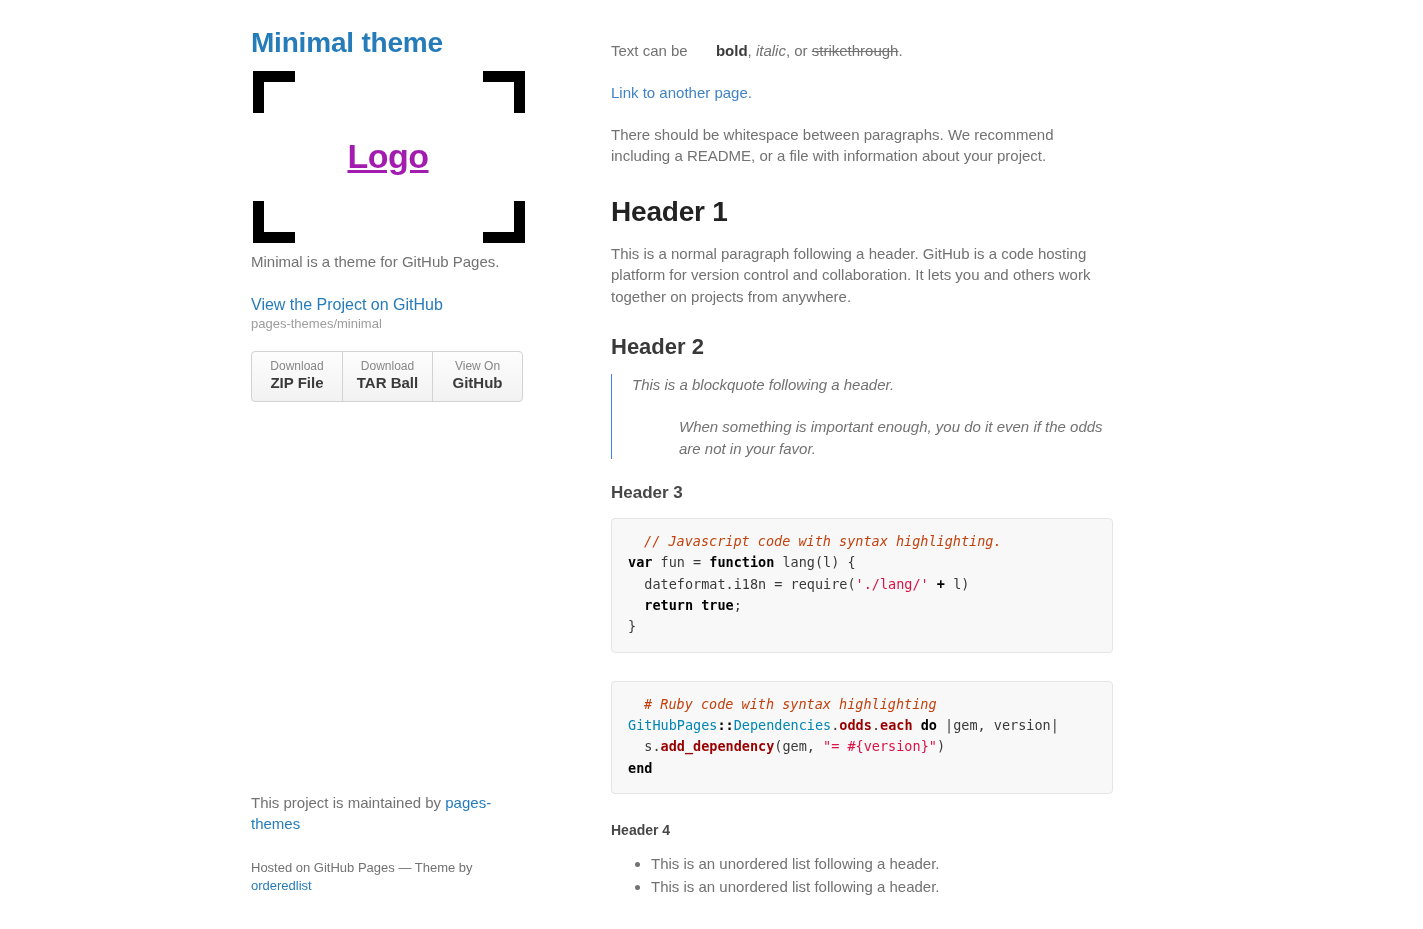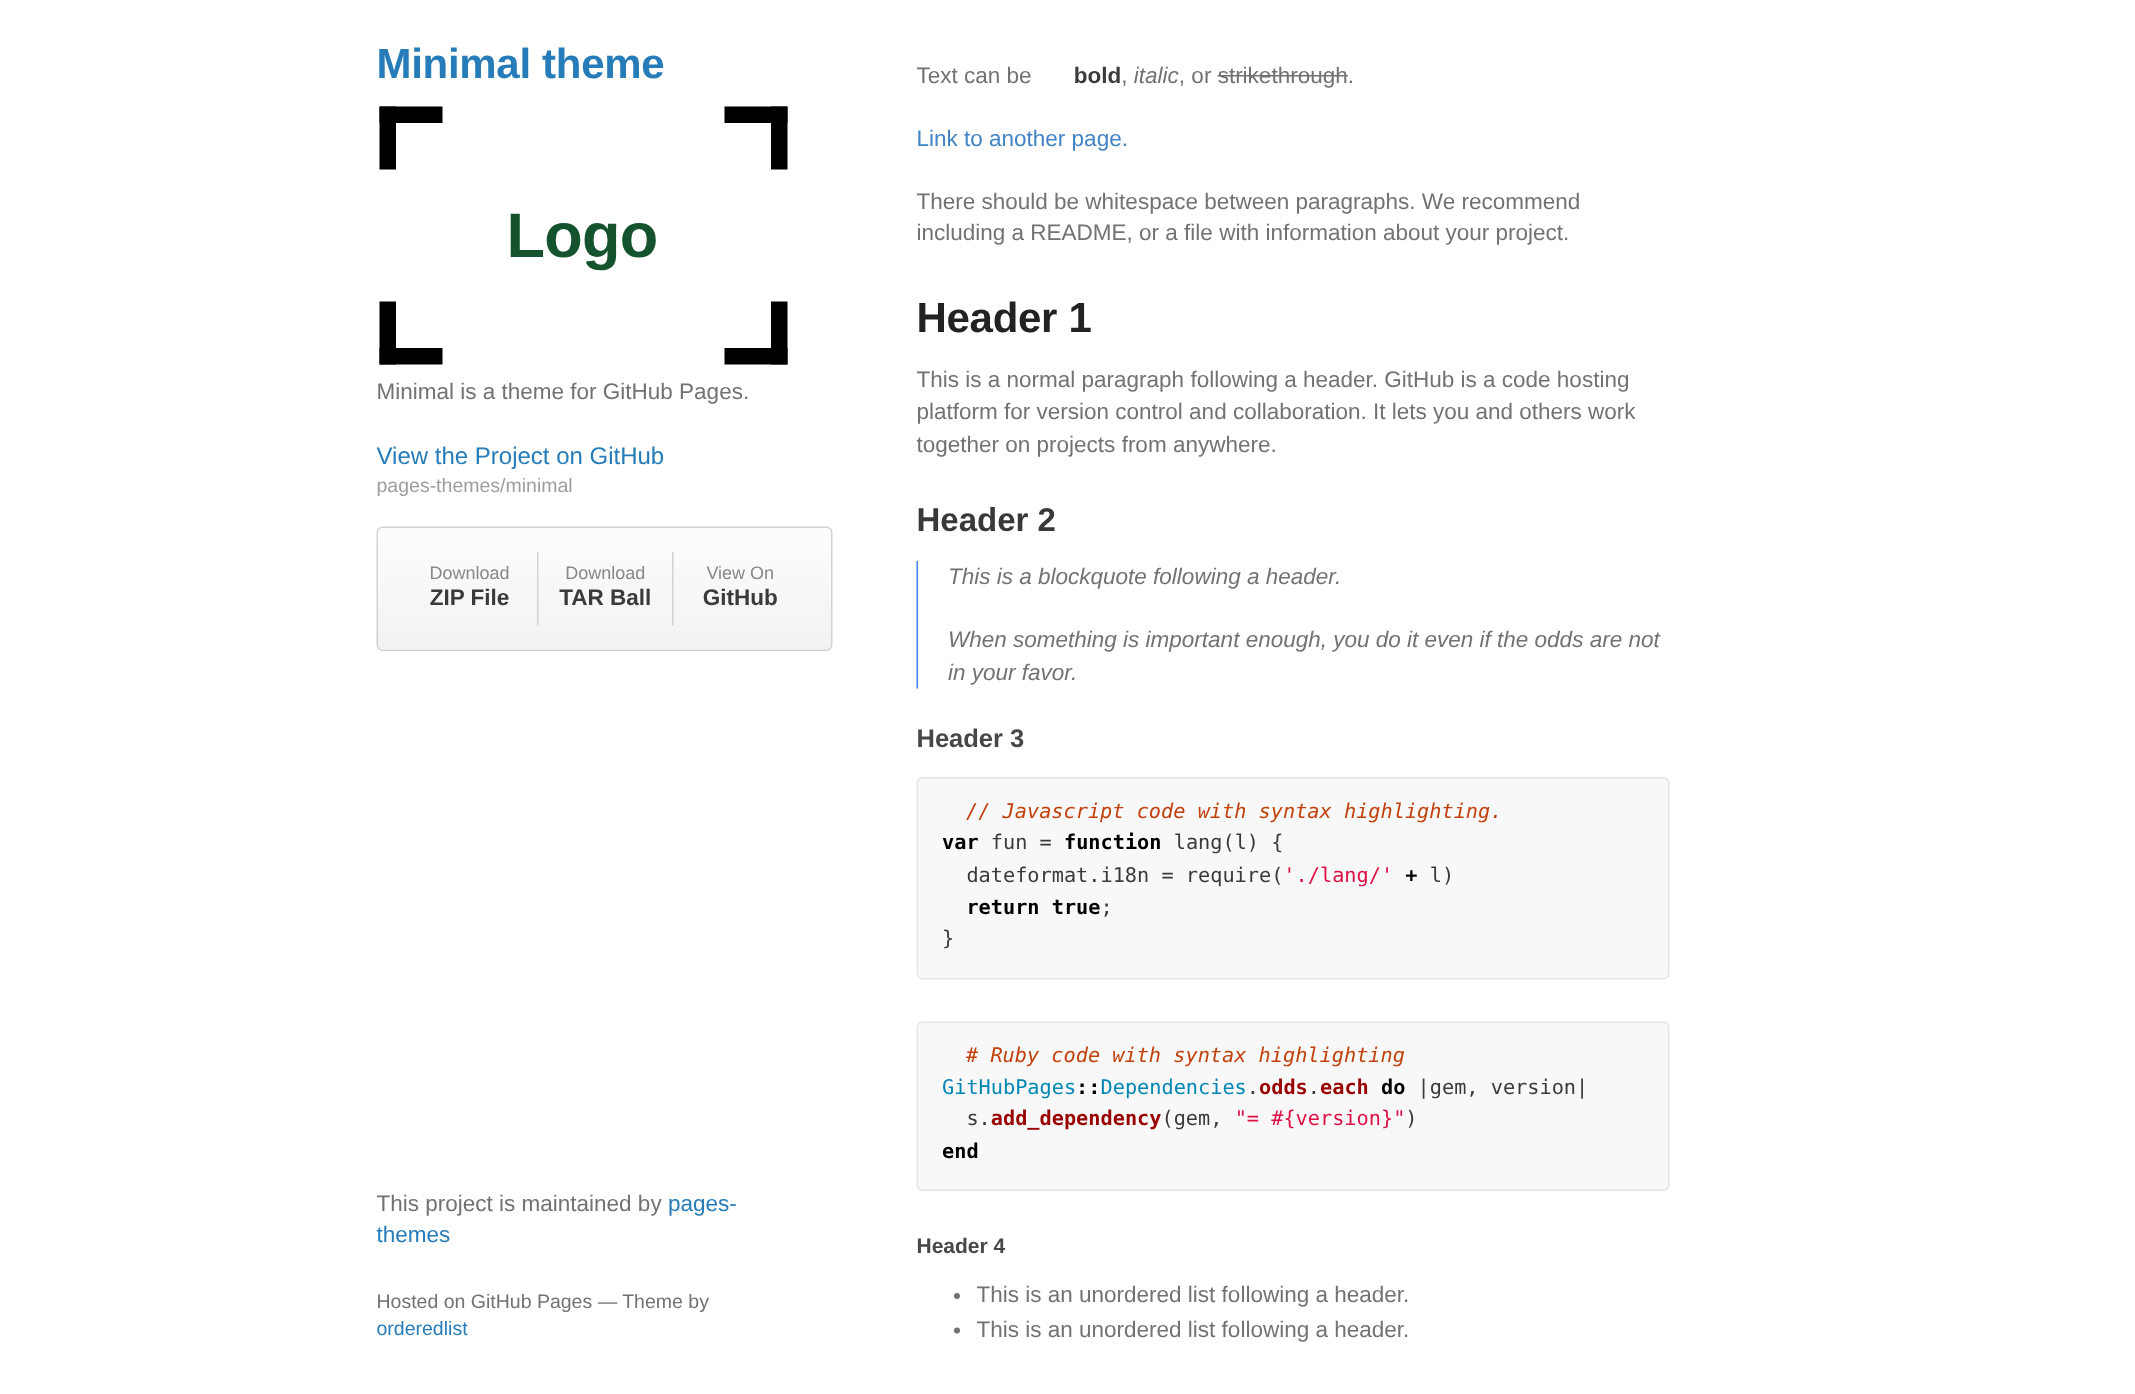--- a/index.html
+++ b/index.html
@@ -61,24 +61,25 @@
   .logo-frame .bracket.tl { top: 0;   left: 2px;  border-top: 11px solid #000; border-left: 11px solid #000; }
   .logo-frame .bracket.tr { top: 0;   right: 0px; border-top: 11px solid #000; border-right: 11px solid #000; }
   .logo-frame .bracket.bl { bottom: 0;left: 2px;  border-bottom: 11px solid #000; border-left: 11px solid #000; }
   .logo-frame .bracket.br { bottom: 0;right: 0px; border-bottom: 11px solid #000; border-right: 11px solid #000; }
   .logo-frame .logo-word {
     position: absolute;
     top: 0; left: 0; right: 0; bottom: 0;
     display: flex;
     align-items: center;
     justify-content: center;
-    font-size: 42px;
-    font-weight: bold;
-    color: #14532d;
+    font-size: 34px;
+    font-weight: bold;
+    color: #a21caf;
     letter-spacing: -0.5px;
+    text-decoration: underline;
   }
 
   .tagline {
     margin: 0 0 22px 0;
     font-size: 15px;
     color: #727272;
     line-height: 1.4;
   }
 
   .view-project {
@@ -95,21 +96,21 @@
     font-size: 13px;
     color: #9d9d9d;
     line-height: 1.3;
   }
 
   
   .downloads {
     display: inline-flex;
     list-style: none;
     margin: 0;
-    padding: 16px;
+    padding: 0;
     border: 1px solid #d2d2d2;
     border-radius: 4px;
     overflow: hidden;
     background: linear-gradient(to bottom, #fdfdfd 0%, #f2f2f2 100%);
   }
   .downloads li {
     width: 90px;
     padding: 7px 0 8px 0;
     text-align: center;
     border-left: 1px solid #d2d2d2;
@@ -210,21 +211,21 @@
     border-left: 1px solid #3b82f6;
     color: #727272;
     font-style: italic;
   }
   blockquote p {
     margin: 0 0 20px 0;
     font-style: italic;
     font-size: 15px;
     line-height: 1.45;
   }
-  blockquote p:last-child { margin-bottom: 0; }
+  blockquote p:last-child { margin-bottom: 0; margin-left: 47px; }
 
   pre.code {
     margin: 0 0 28px 0;
     padding: 12px 16px 14px 16px;
     background: #f8f8f8;
     border: 1px solid #e5e5e5;
     border-radius: 4px;
     font-family: "DejaVu Sans Mono", monospace;
     font-size: 13.5px;
     line-height: 1.58;

